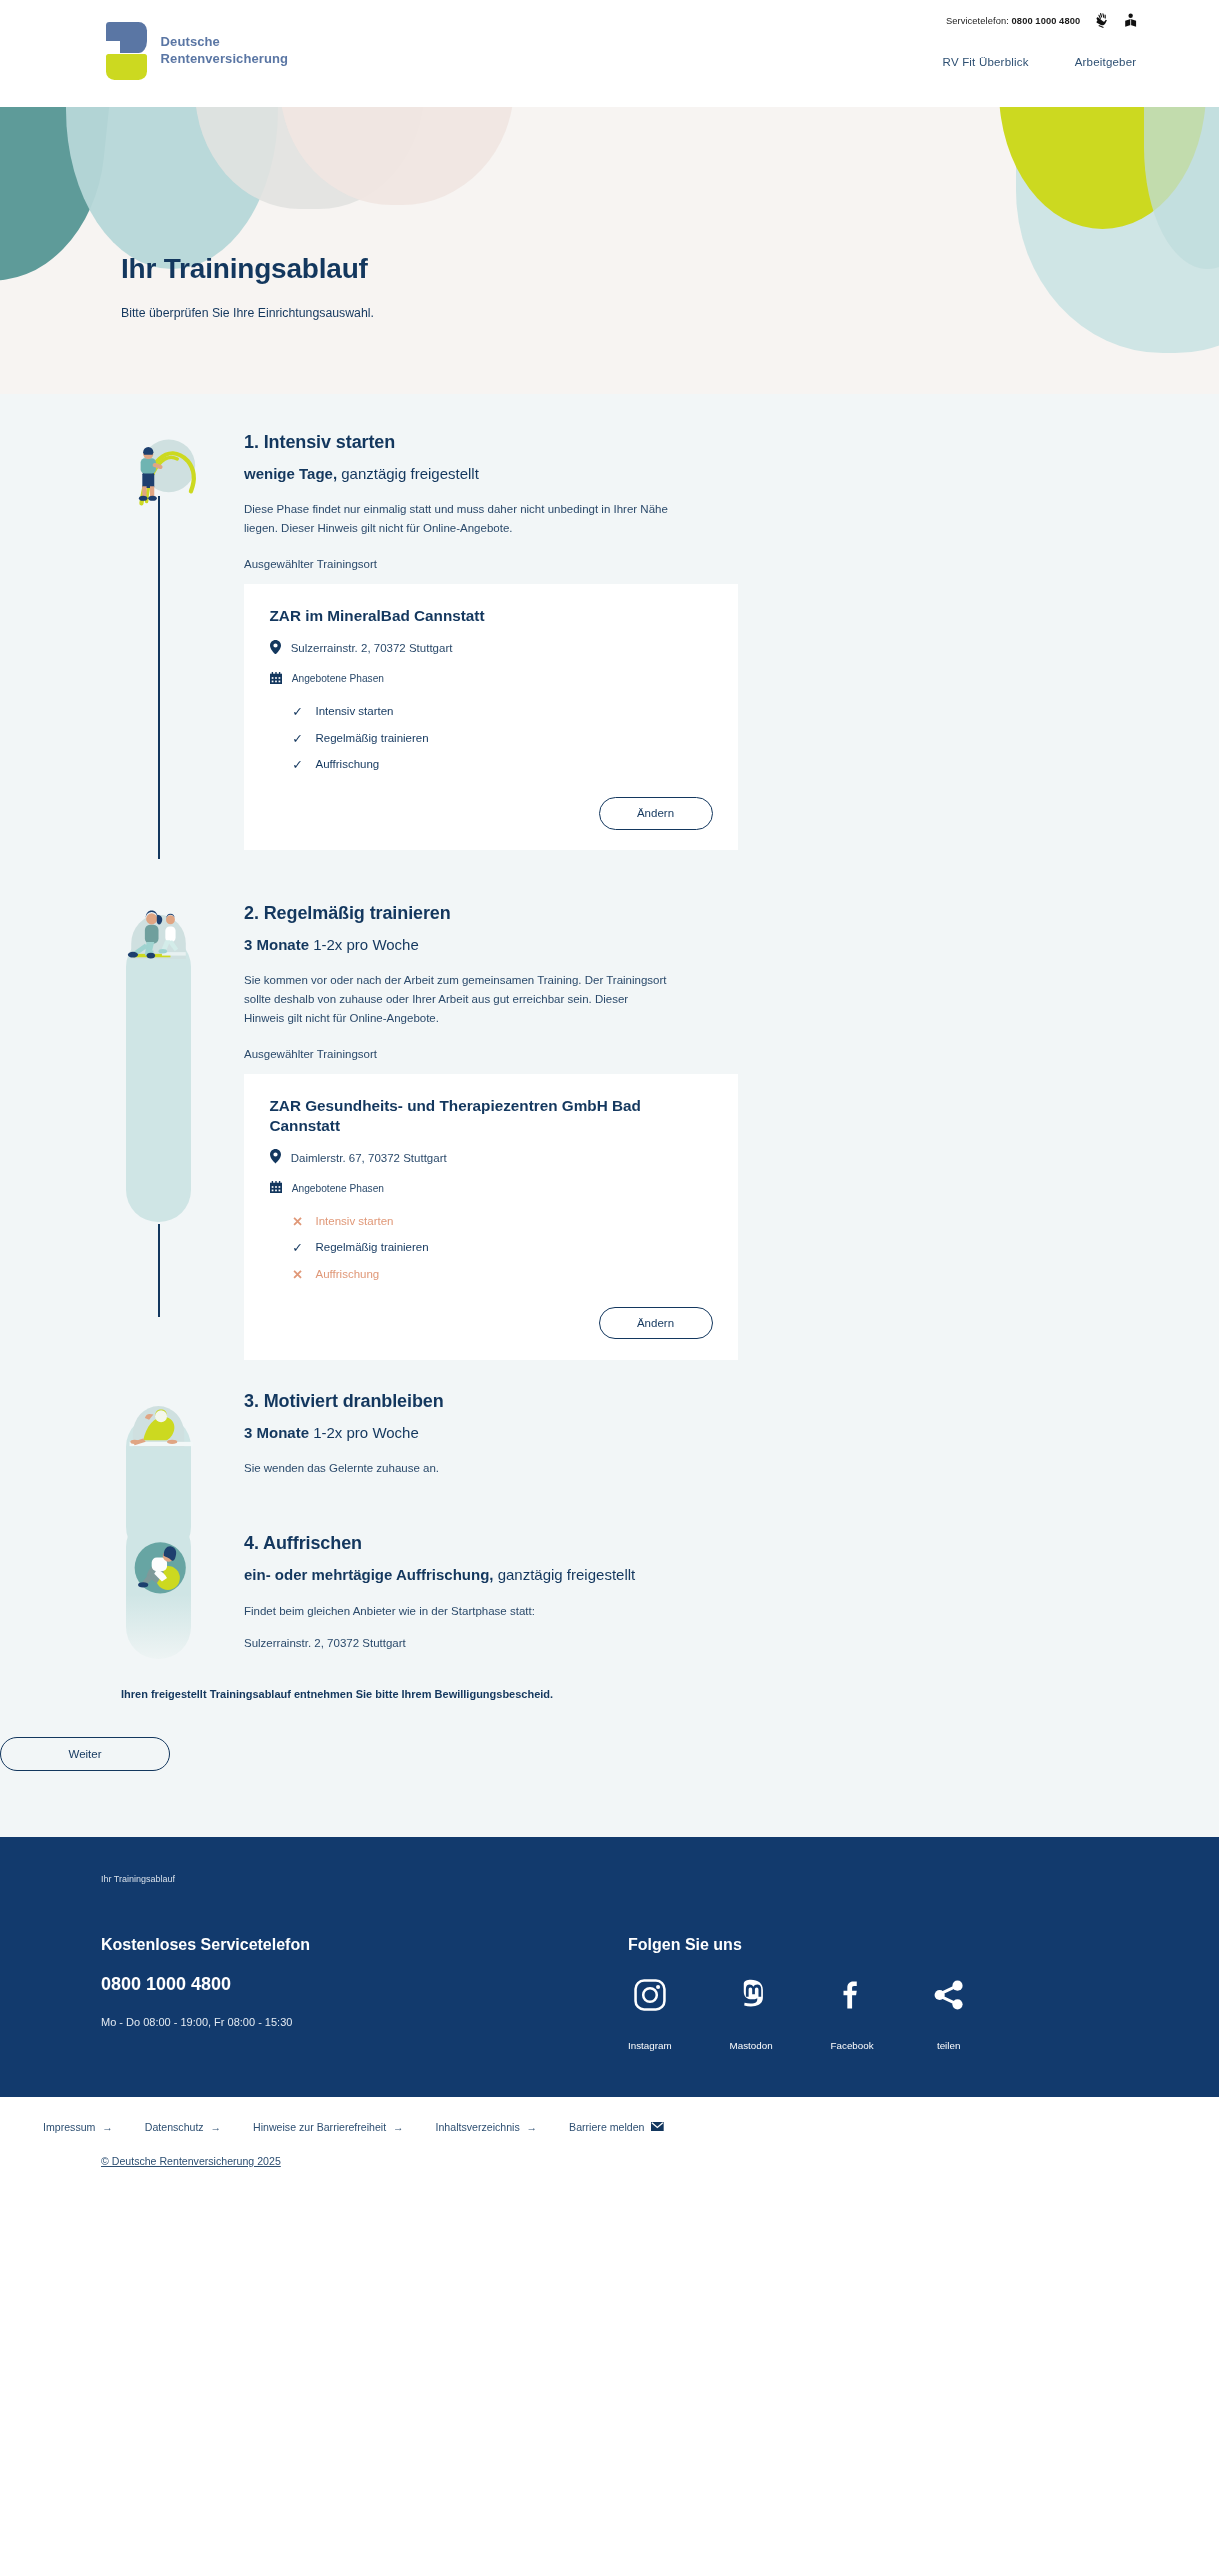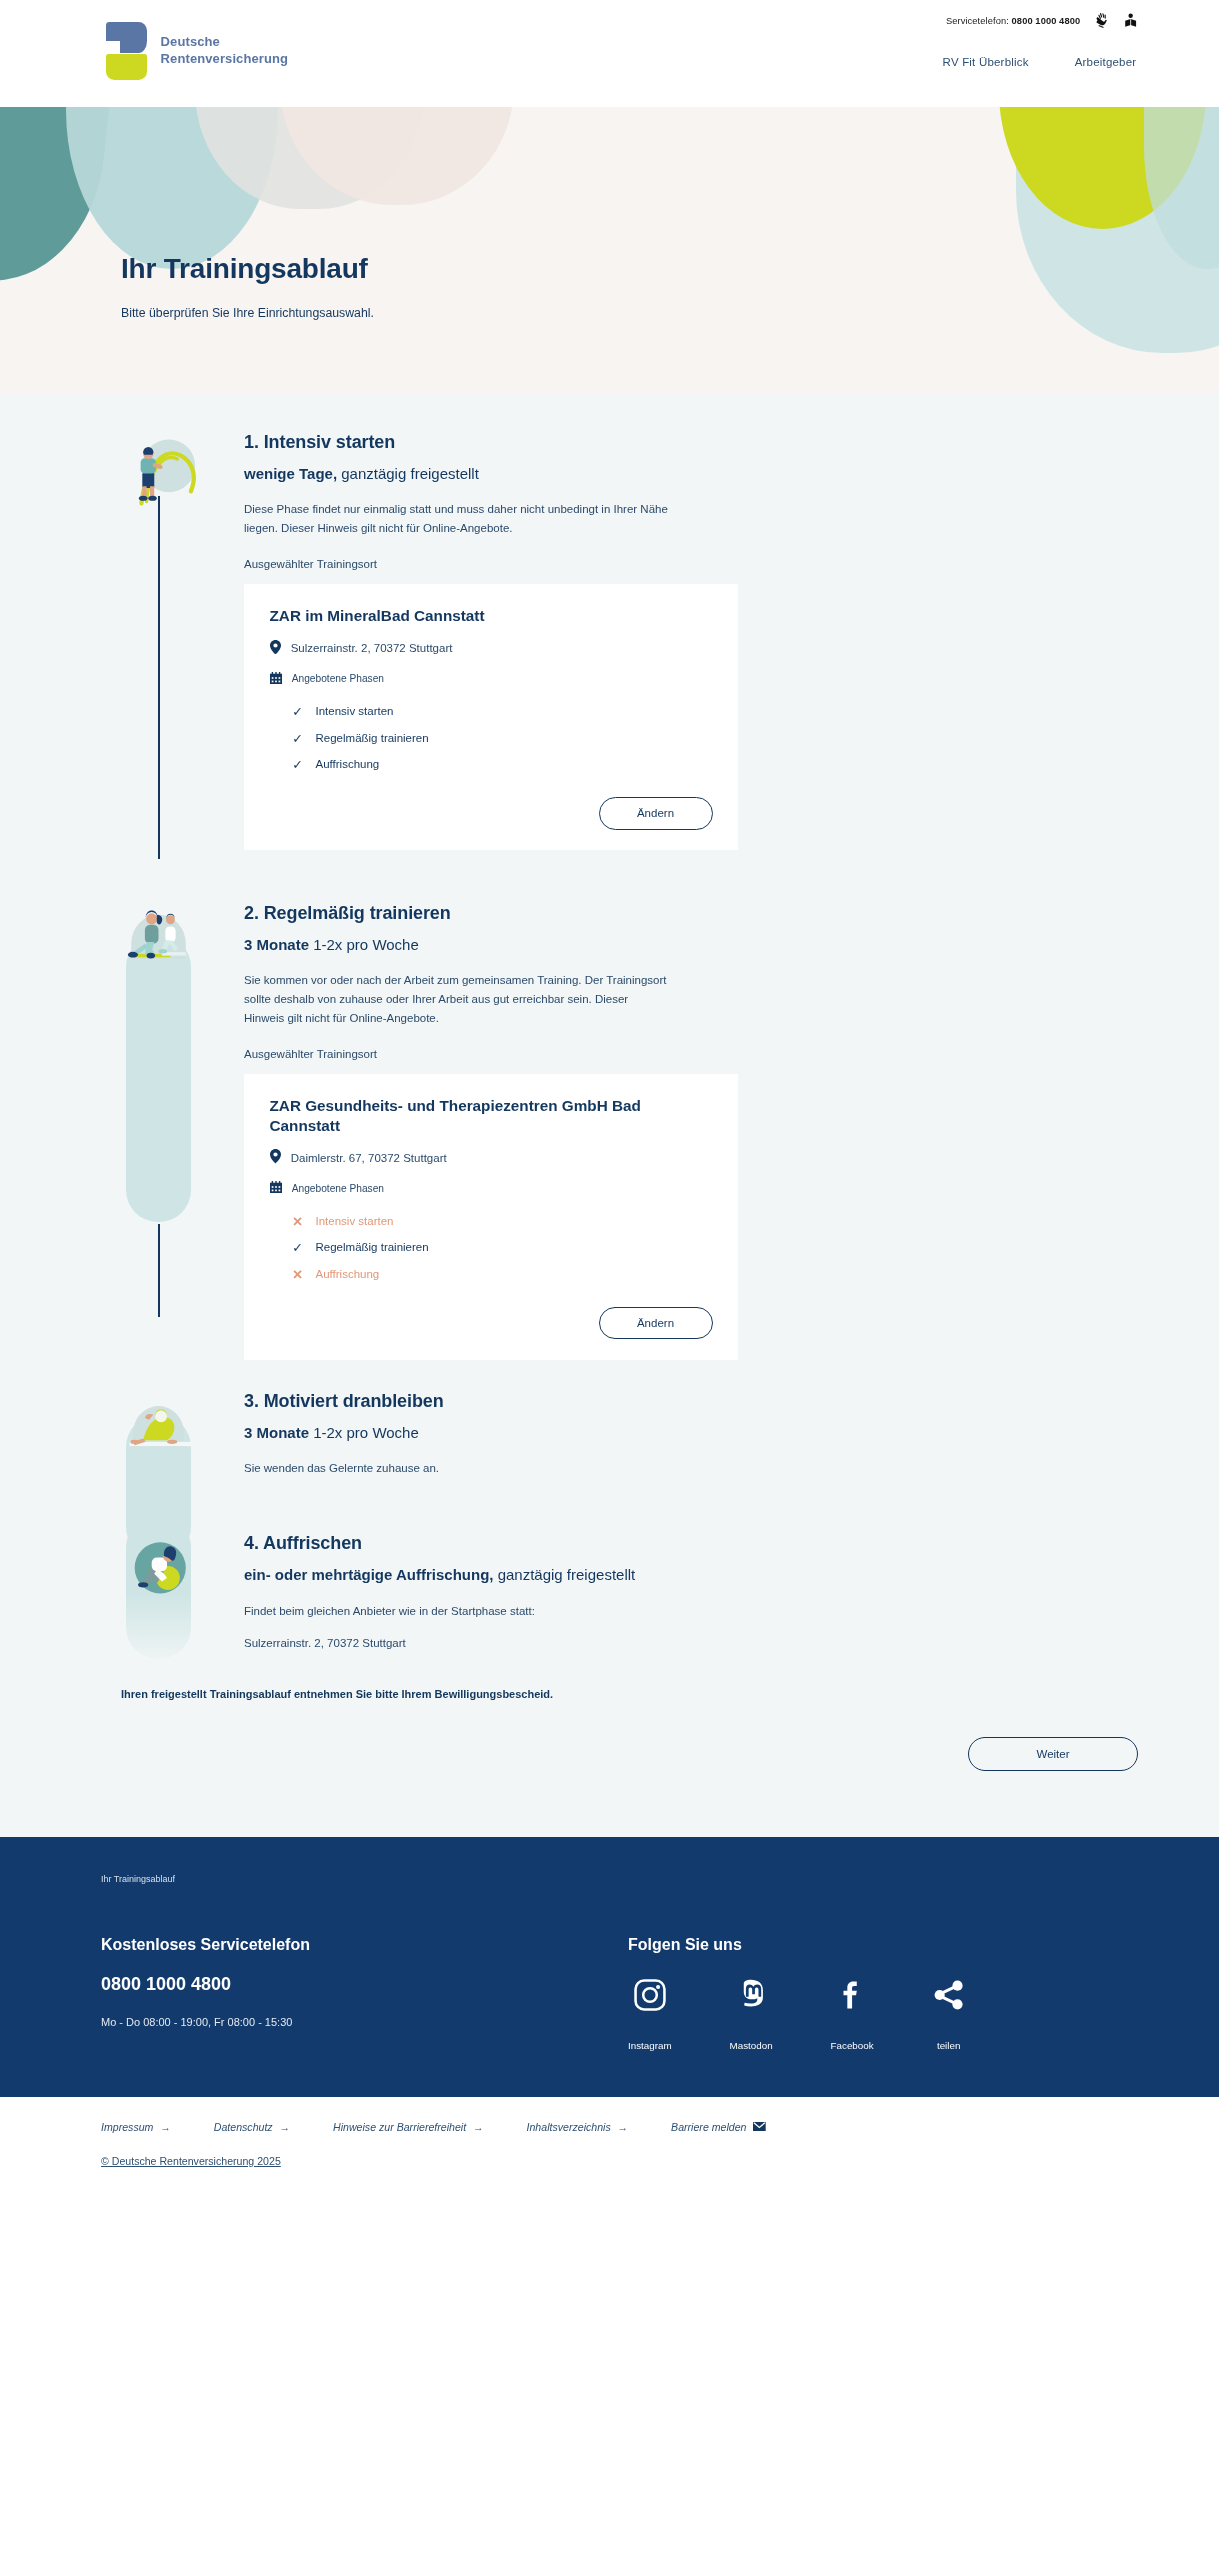--- a/index.html
+++ b/index.html
@@ -184,42 +184,42 @@
     cursor: pointer;
   }
 
   .footnote {
     padding-left: 121px;
     margin-top: 29px;
     font-size: 11px;
     font-weight: 700;
     color: #13375e;
   }
-  .weiter-wrap { display: flex; justify-content: flex-end; padding-right: 82px; margin-top: 37px; }
+  .weiter-wrap { display: flex; justify-content: flex-start; padding-right: 82px; margin-top: 37px; }
   .btn-weiter { min-width: 170px; padding: 10.2px 31px; }
 
   
   .footer {
     background: #123a6d;
     color: #ffffff;
     padding: 37px 0 46px 0;
   }
   .footer-crumb { padding-left: 101px; font-size: 9px; color: #d7e0ea; }
   .footer-cols { display: flex; padding-left: 101px; margin-top: 52px; }
   .fcol-a { width: 527px; }
   .f-h { font-size: 16px; font-weight: 700; }
   .f-tel { margin-top: 20.4px; font-size: 18px; font-weight: 700; }
   .f-hours { margin-top: 20.4px; font-size: 11px; color: #e3eaf2; }
   .socials { display: flex; gap: 58px; margin-top: 24px; }
   .social { display: flex; flex-direction: column; align-items: center; gap: 28px; cursor: pointer; }
   .social svg { display: block; }
   .social span { font-size: 9.8px; color: #ffffff; }
 
   .subfooter { background: #ffffff; padding: 24px 0 22px 0; }
-  .sub-links { display: flex; gap: 43px; padding-left: 101px; font-style: italic; }
+  .sub-links { display: flex; gap: 32px; padding-left: 43px; }
   .sub-link { display: flex; align-items: center; gap: 6.8px; font-size: 10.6px; color: #2d4f72; text-decoration: none; cursor: pointer; }
   .copyright { padding-left: 101px; margin-top: 22px; font-size: 10.6px; color: #2d4f72; text-decoration: underline; }
   .arw { font-size: 10.6px; }
 </style>
 </head>
 <body>
 
 <header class="header">
   <div class="logo-wrap">
     <div class="logo-mark">

